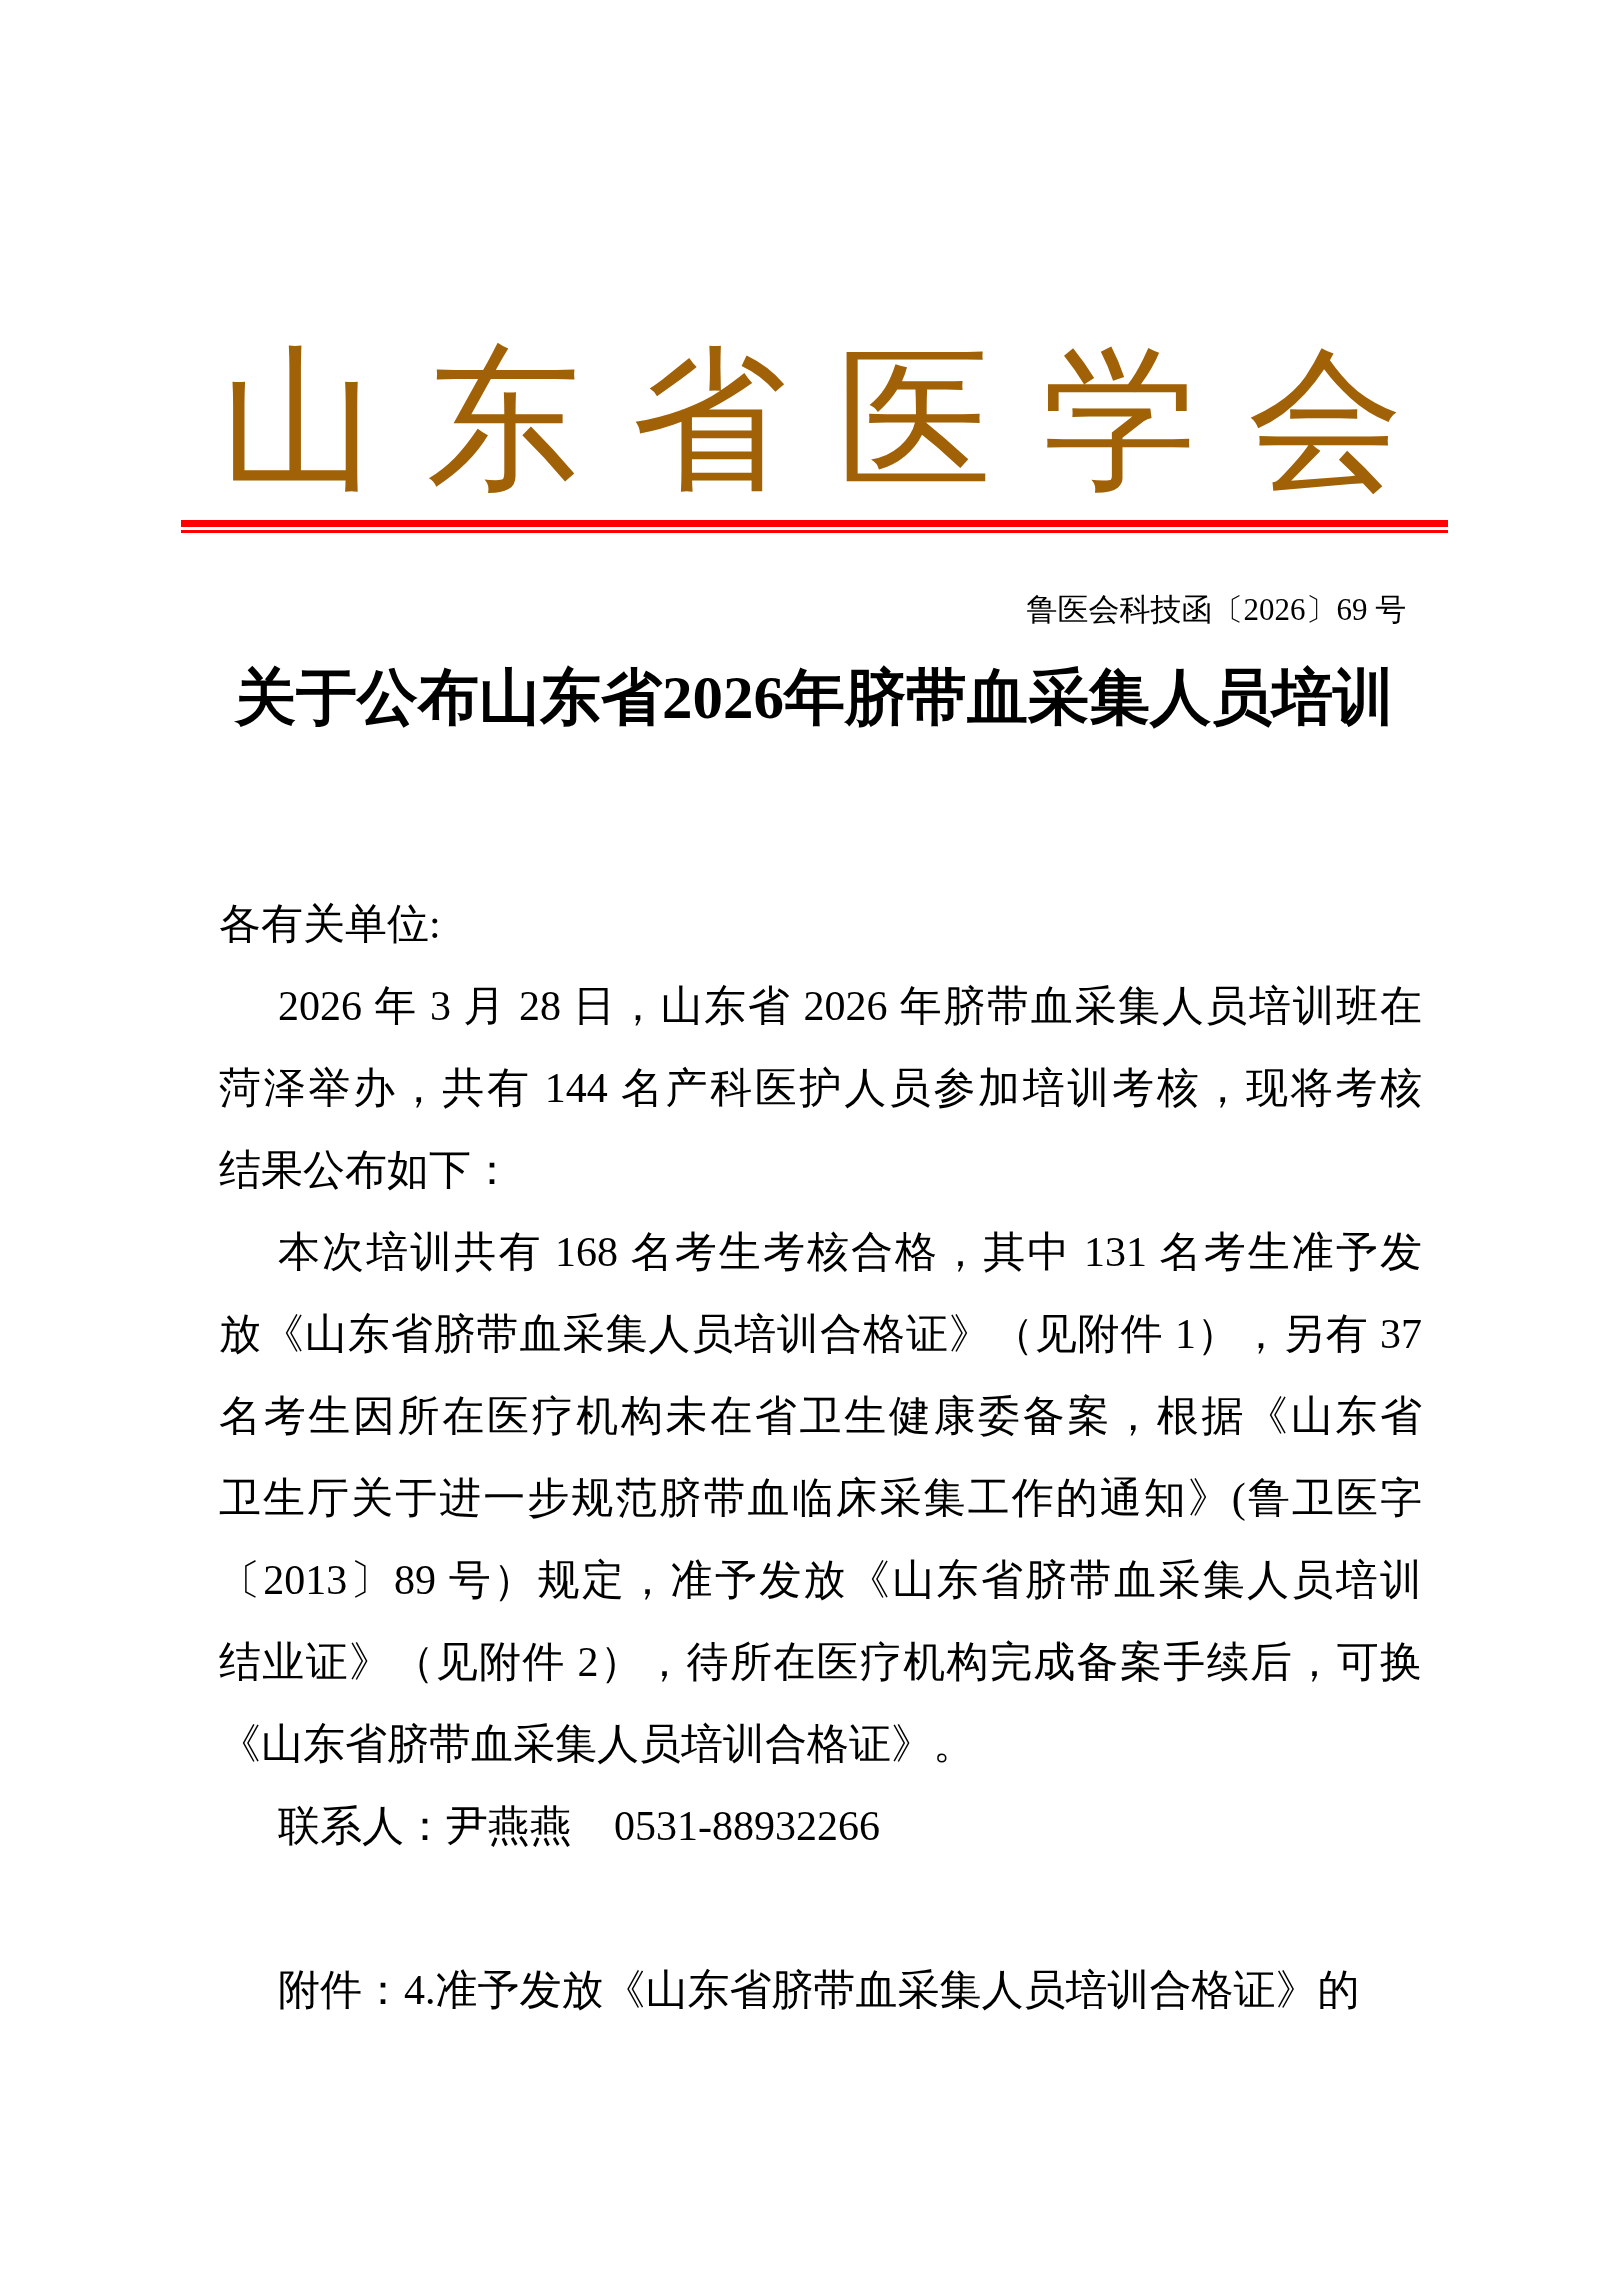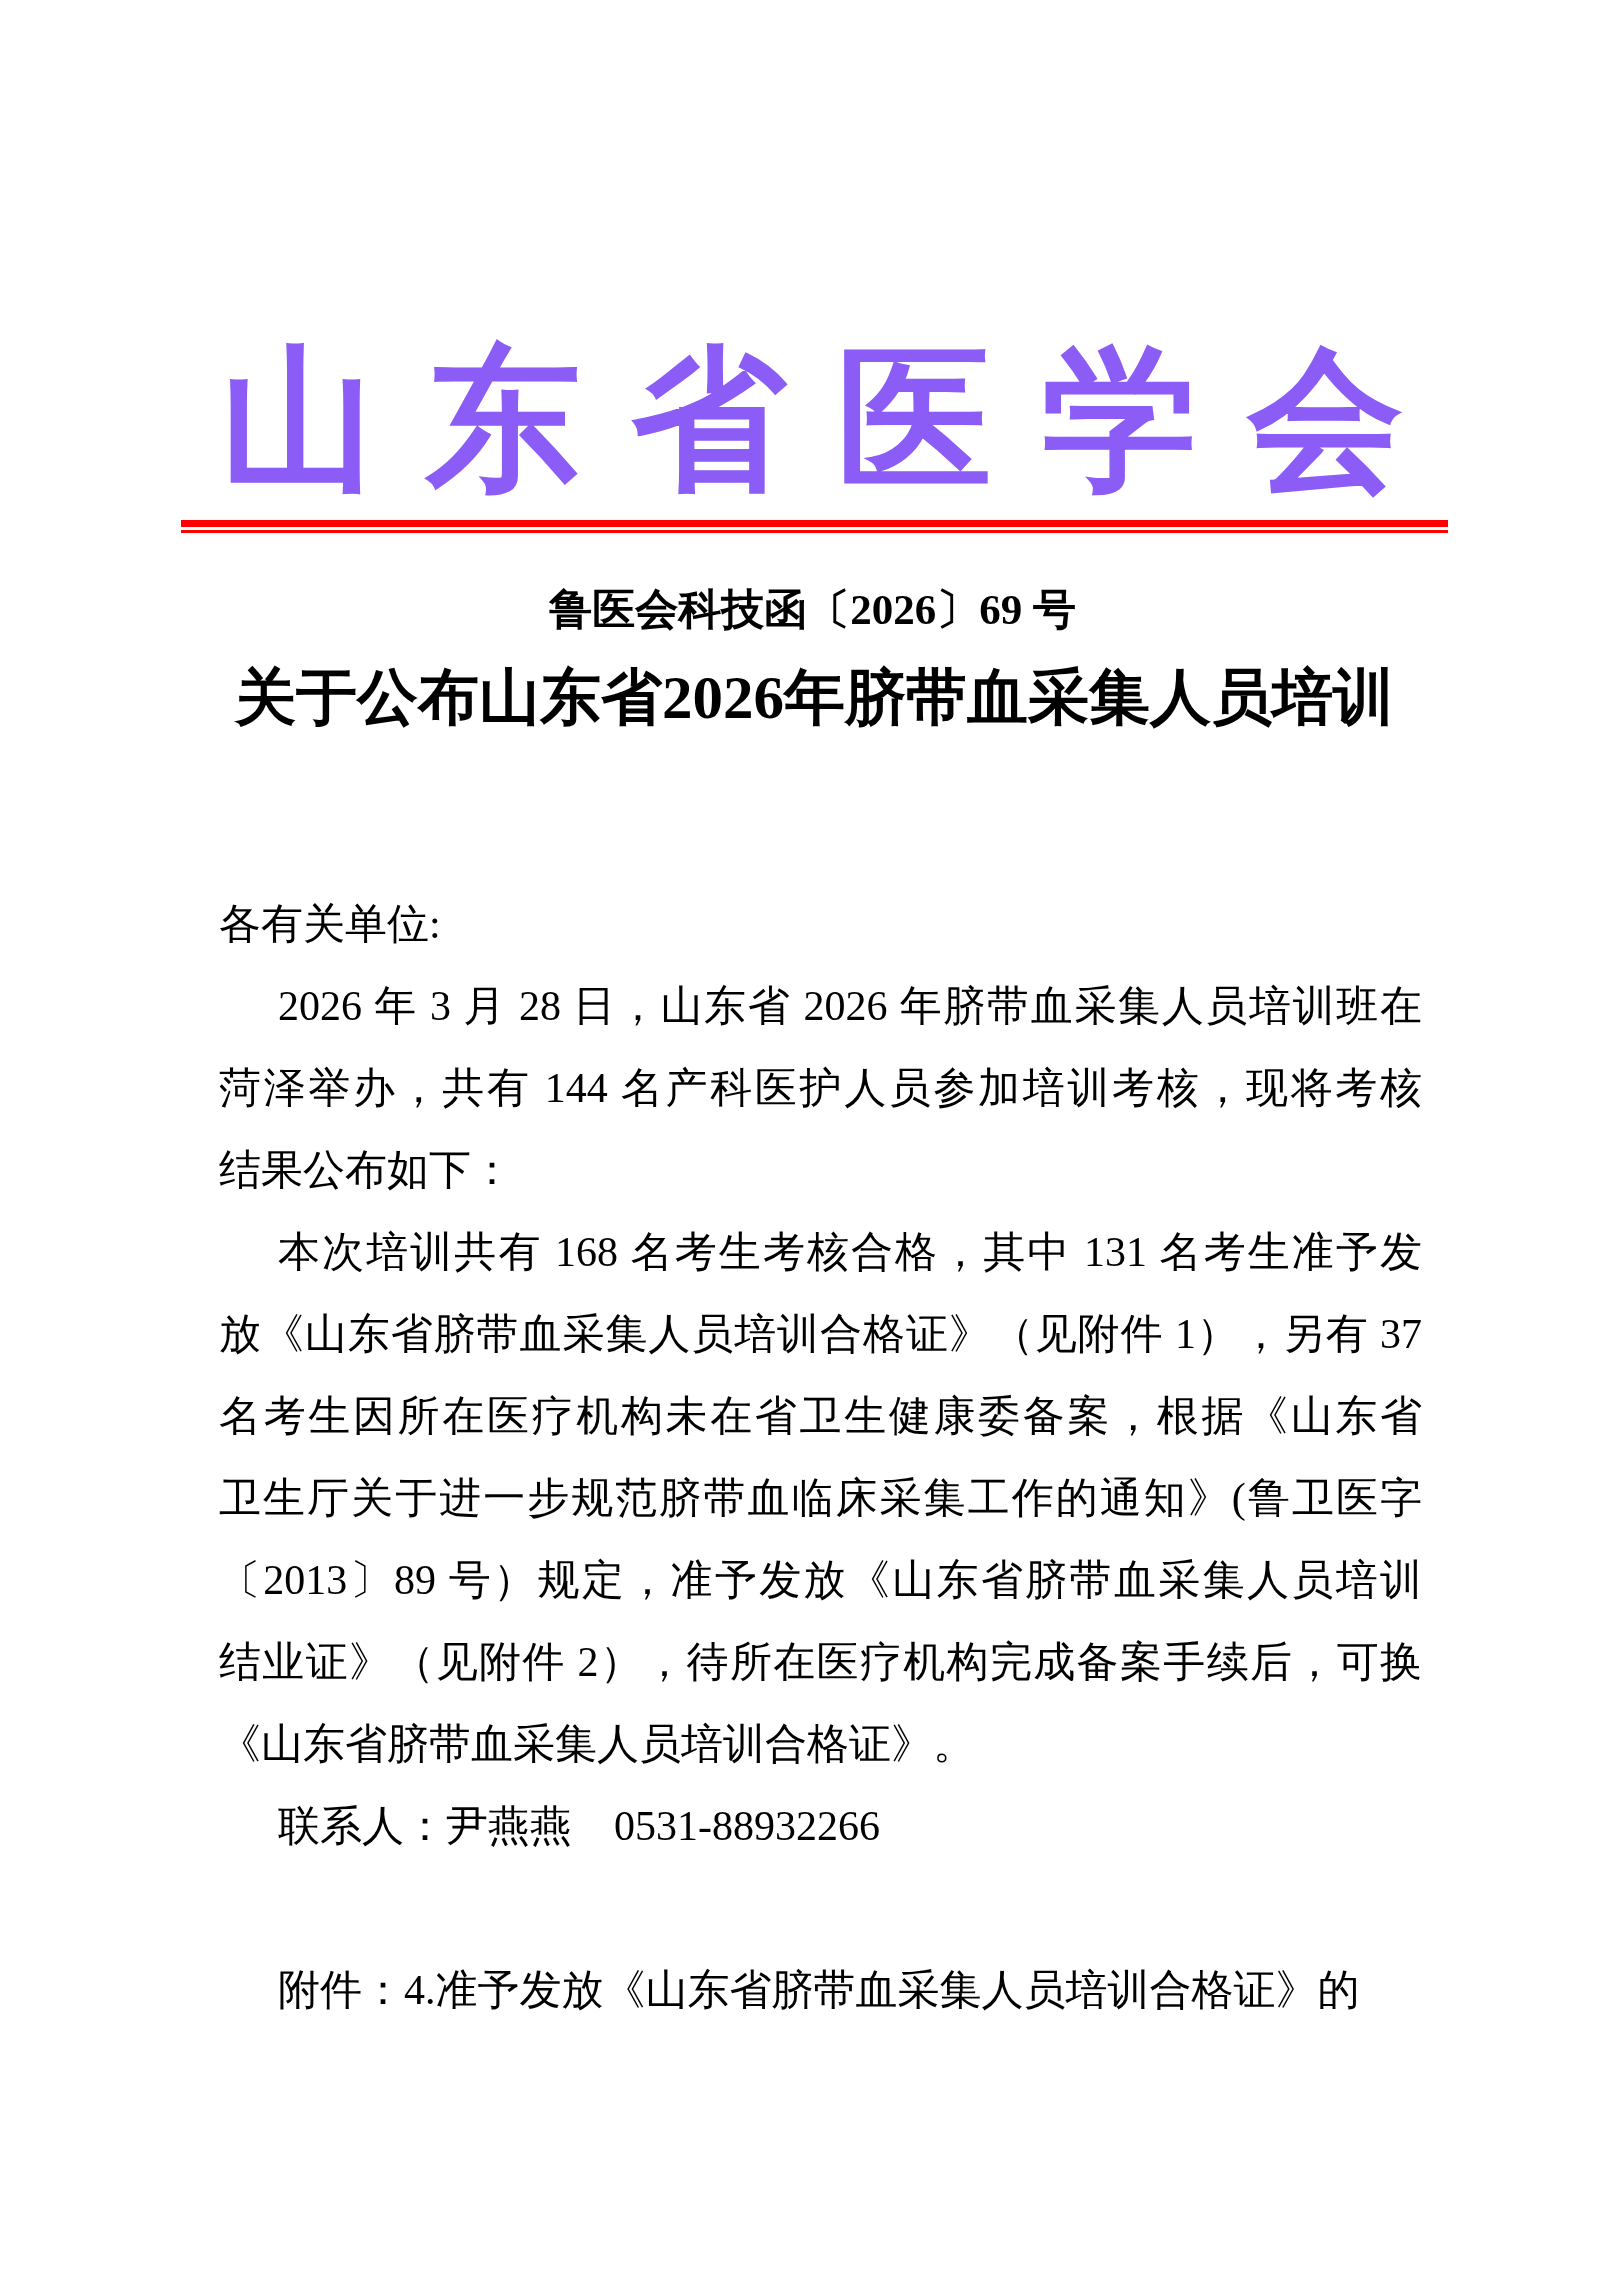--- a/index.html
+++ b/index.html
@@ -18,47 +18,46 @@
   }
   
   .org {
     position: absolute;
     left: 181px;
     top: 331px;
     width: 1267px;
     text-align: center;
     font-size: 155px;
     line-height: 181px;
-    font-weight: bold;
-    color: #8b5cf6;
+    font-weight: normal;
+    color: #a16207;
     letter-spacing: 5.9px;
     white-space: nowrap;
   }
   
   .rule {
     position: absolute;
     left: 181px;
     top: 520px;
     width: 1267px;
   }
   .rule .bar-thick { height: 6.9px; background: #ff0000; }
   .rule .bar-thin  { height: 2.9px; background: #ff0000; margin-top: 2.9px; }
   
   .docnum {
     position: absolute;
     left: 219px;
     top: 582px;
     width: 1203px;
     padding-right: 15.7px;
     box-sizing: border-box;
-    text-align: center;
-    font-size: 43px;
+    text-align: right;
+    font-size: 31px;
     line-height: 55px;
     white-space: nowrap;
-    font-weight: bold;
   }
   
   .title {
     position: absolute;
     left: 181px;
     top: 655px;
     width: 1267px;
     text-align: center;
     font-weight: bold;
     font-size: 61px;

